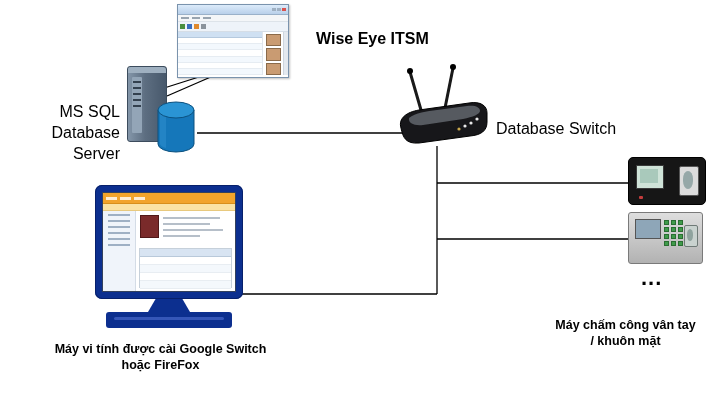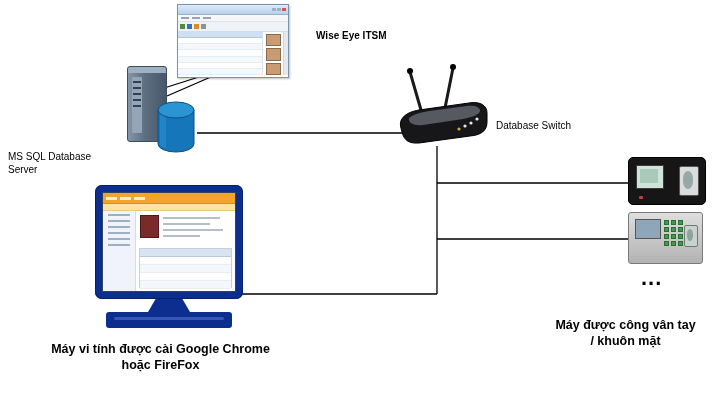--- a/index.html
+++ b/index.html
@@ -4,23 +4,23 @@
 <style>
   html,body{margin:0;padding:0;background:#fff;}
   body{width:721px;height:411px;font-family:"Liberation Sans",sans-serif;}
   .canvas{position:relative;width:721px;height:411px;background:#fff;overflow:hidden;}
 
   
   .connectors{position:absolute;left:0;top:0;width:721px;height:411px;pointer-events:none;}
   .connectors line{stroke:#000;stroke-width:1.3;}
 
   
-  .label{position:absolute;color:#000;font-size:10px;line-height:1.3;white-space:pre-line;}
+  .label{position:absolute;color:#000;font-size:16px;line-height:1.3;white-space:pre-line;}
   .app-label{left:316px;top:29px;font-weight:bold;}
-  .server-label{left:8px;top:102px;width:112px;text-align:left;margin-top:48px;}
+  .server-label{left:8px;top:102px;width:112px;text-align:right;}
   .switch-label{left:496px;top:119px;}
   .computer-label{left:28px;top:341px;width:265px;text-align:center;font-weight:bold;font-size:12.5px;}
   .devices-label{left:543px;top:317px;width:165px;text-align:center;font-weight:bold;font-size:12.5px;}
   .ellipsis-label{left:641px;top:264px;font-size:22px;font-weight:bold;letter-spacing:1px;}
 
   
   .mini-window{position:absolute;left:177px;top:4px;width:110px;height:72px;background:#fff;
     border:1px solid #7a93ad;box-shadow:1px 1px 2px rgba(0,0,0,.25);}
   .mw-title{height:9px;background:linear-gradient(#dcebfa,#b9d0ea);border-bottom:1px solid #9ab1c9;
     display:flex;justify-content:flex-end;align-items:center;gap:1px;padding:0 2px;}
@@ -225,21 +225,21 @@
           </div>
         </div>
       </div>
     </div>
     <div class="mon-neck"></div>
     <div class="mon-base">
       <div class="mon-base-stripe"></div>
     </div>
   </div>
 
-  <div class="label computer-label">Máy vi tính được cài Google Chrome
+  <div class="label computer-label">Máy vi tính được cài Google Switch
 hoặc FireFox</div>
 
   <div class="device1">
     <div class="d1-screen">
       <div class="d1-screen-inner"></div>
     </div>
     <div class="d1-fp">
       <div class="d1-fp-oval"></div>
     </div>
     <div class="d1-led"></div>
@@ -261,16 +261,16 @@
       <span class="d2-key"></span>
       <span class="d2-key"></span>
     </div>
     <div class="d2-fp">
       <div class="d2-fp-oval"></div>
     </div>
   </div>
 
   <div class="label ellipsis-label">...</div>
 
-  <div class="label devices-label">Máy được công vân tay
+  <div class="label devices-label">Máy chấm công vân tay
 / khuôn mặt</div>
 
 </div>
 
 </body></html>

